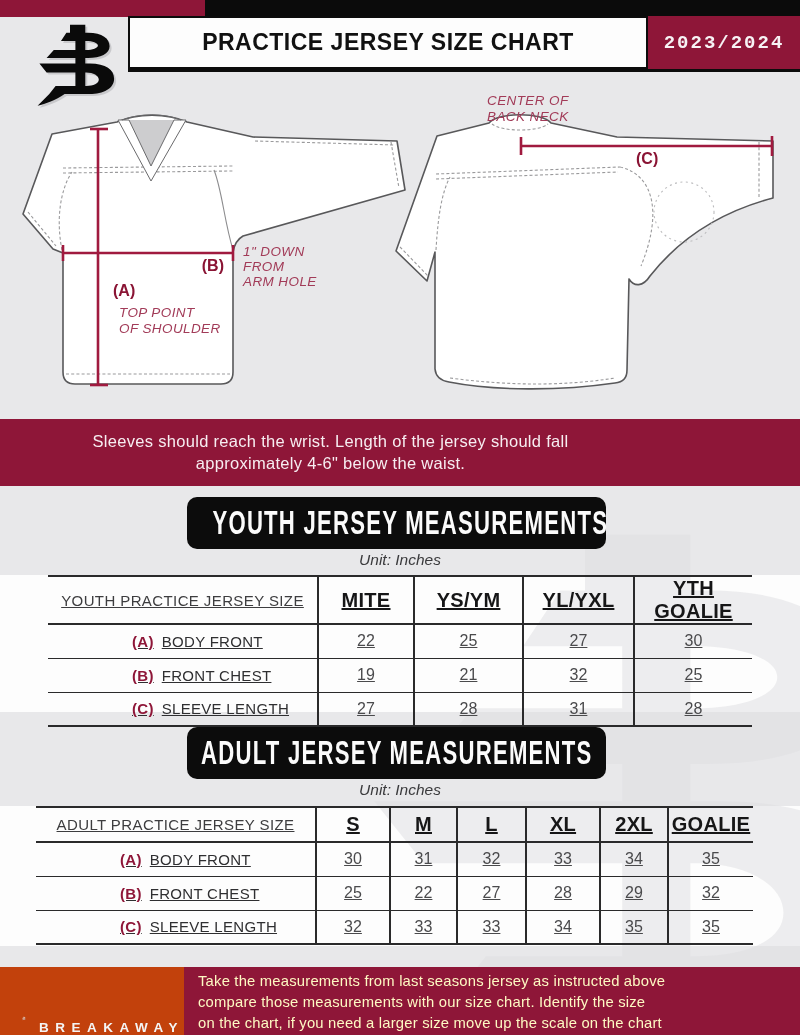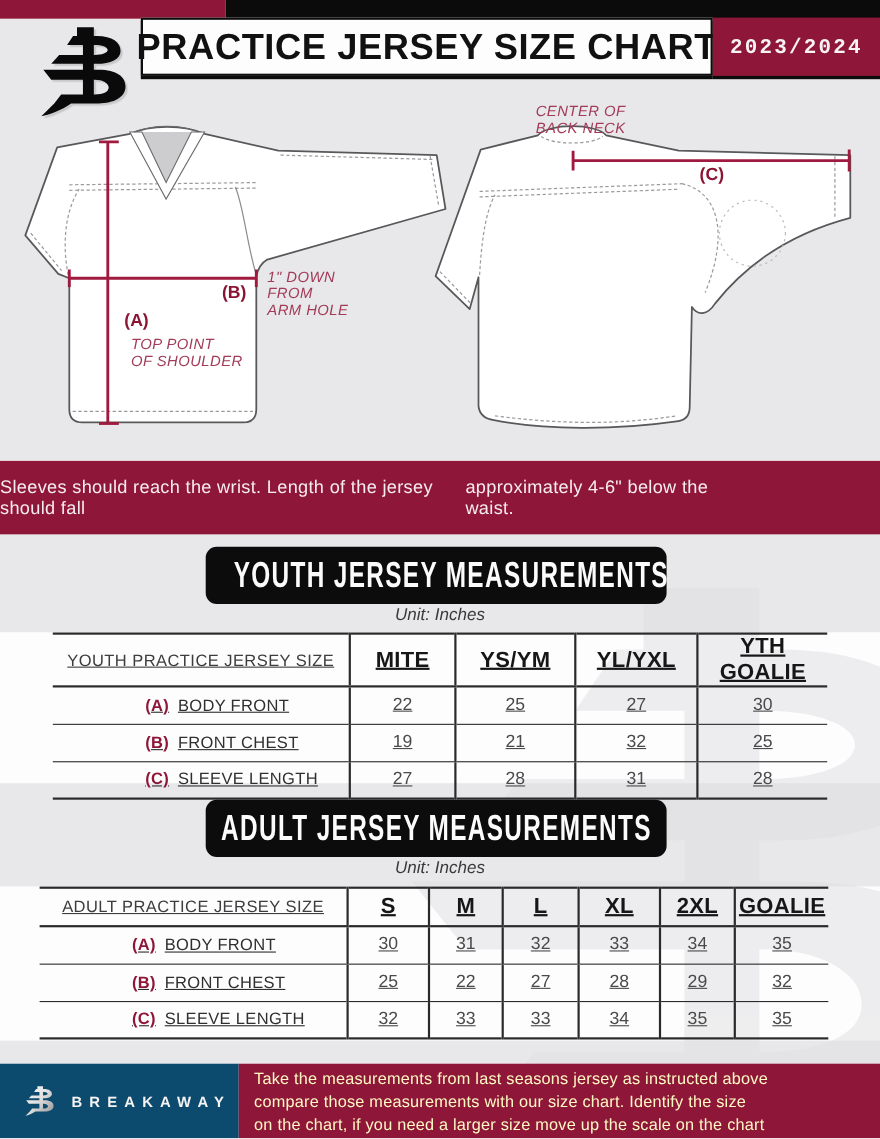--- a/index.html
+++ b/index.html
@@ -20,41 +20,41 @@
   #band4       { top:946px; height:21px; }
 
   
   #strip-maroon { position:absolute; left:0; top:0; width:205px; height:17px; background:#8e1638; }
   #strip-black  { position:absolute; left:205px; top:0; width:595px; height:17px; background:#0b0b0b; }
 
   
   #title-bar { position:absolute; left:128px; top:16px; width:520px; height:53px; background:#fdfdfd;
                border:2.5px solid #0c0c0c; box-shadow:0 3px 0 #0c0c0c;
                display:flex; align-items:center; justify-content:center; }
-  #title-bar .t { font-size:33px; font-weight:800; letter-spacing:.5px; color:#111; white-space:nowrap; }
+  #title-bar .t { font-size:23px; font-weight:800; letter-spacing:.5px; color:#111; white-space:nowrap; }
   #season-badge { position:absolute; left:648px; top:16px; width:152px; height:53px; background:#8e1638;
                box-shadow:0 3px 0 #0c0c0c; display:flex; align-items:center; justify-content:center; }
   #season-badge .t { font-family:"Liberation Mono", monospace; font-weight:700; font-size:19px;
                letter-spacing:2px; color:#f7f2f4; white-space:nowrap; }
   #logo-main { position:absolute; left:30px; top:22px; width:98px; height:90px; filter:drop-shadow(2px 2px 0 #c9c9cc); }
 
   
   #watermark { position:absolute; left:337px; top:516px; width:620px; height:620px; opacity:.5; }
 
   
   #diagram { position:absolute; left:0; top:88px; width:800px; height:331px; }
   .jersey { fill:#ffffff; stroke:#58585a; stroke-width:1.6; stroke-linejoin:round; }
   .seam   { fill:none; stroke:#9a9a9c; stroke-width:1.1; stroke-dasharray:3 2.2; }
   .seam2  { fill:none; stroke:#8c8c8e; stroke-width:1.1; }
   .measure { stroke:#a01a3f; stroke-width:2.6; fill:none; }
   .mlabel { font-weight:800; font-size:16px; fill:#8a1434; }
   .mnote  { font-style:italic; font-size:13.5px; fill:#a23b58; letter-spacing:.4px; }
 
   
-  #notice { position:absolute; left:0; top:419px; width:661px; height:67px; display:flex; flex-direction:row;
+  #notice { position:absolute; left:0; top:419px; width:661px; height:67px; display:flex; flex-direction:column;
             align-items:center; justify-content:center; gap:3px; }
   #notice .l { color:#f7edf1; font-size:16.5px; letter-spacing:.3px; }
 
   
   .sec-banner { position:absolute; left:187px; width:419px; height:52px; background:#0c0c0c; border-radius:10px;
             display:flex; align-items:center; justify-content:center; }
   .sec-banner .t { color:#fbfbfb; font-weight:700; font-size:27px; letter-spacing:1.5px; white-space:nowrap;
             transform:scale(.82,1.22); }
   #banner-youth { top:497px;padding-left:28px; }
   #banner-adult { top:727px; }
@@ -71,21 +71,21 @@
   table.size th:first-child, table.size td:first-child { border-left:none; }
   table.size thead th { height:35px; border-bottom:2.5px solid #2a2a2b; font-weight:700; font-size:20px; color:#161617; letter-spacing:.3px; }
   table.size thead th.lbl { font-weight:400; font-size:15px; color:#3d3d3f; letter-spacing:.4px; }
   table.size tbody td { height:34px; border-bottom:1.2px solid #2a2a2b; font-size:16px; color:#4a4a4c; }
   table.size tbody tr:last-child td { border-bottom:none; }
   table.size td.lbl { text-align:left; padding-left:84px; font-size:15px; color:#2f2f31; letter-spacing:.3px; }
   .ltr { color:#8e1638; font-weight:800; margin-right:8px; }
 
   
   #footer { position:absolute; left:0; top:967px; width:800px; height:68px; display:flex; }
-  #footer-left { width:217px; background:#0c4a6e; display:flex; align-items:center; padding-left:22px; gap:13px; }
+  #footer-left { width:184px; background:#c2410c; display:flex; align-items:flex-end; padding-left:22px; gap:13px; }
   #footer-left svg { width:30px; height:33px; }
   #brand-word { color:#f4f4f4; font-weight:700; font-size:13.5px; letter-spacing:6.5px; white-space:nowrap; }
   #footer-right { flex:1; background:#8e1638; padding:4px 10px 0 14px; }
   #footer-right .l { color:#fef9c3; font-size:14.8px; line-height:1.42; letter-spacing:.2px; white-space:nowrap; }
 </style>
 </head>
 <body>
 
 <svg width="0" height="0" style="position:absolute" aria-hidden="true">
   <defs>

